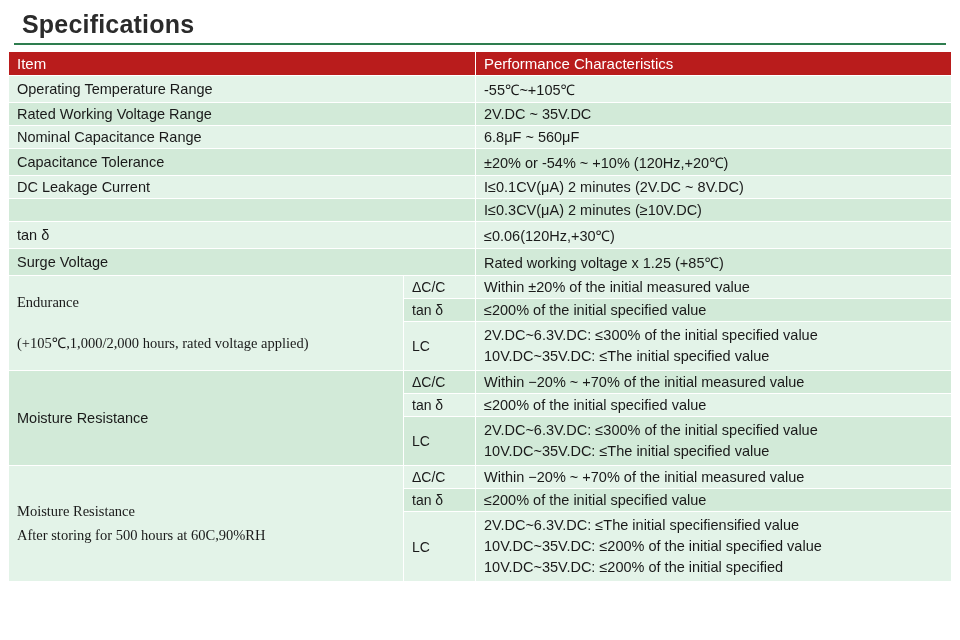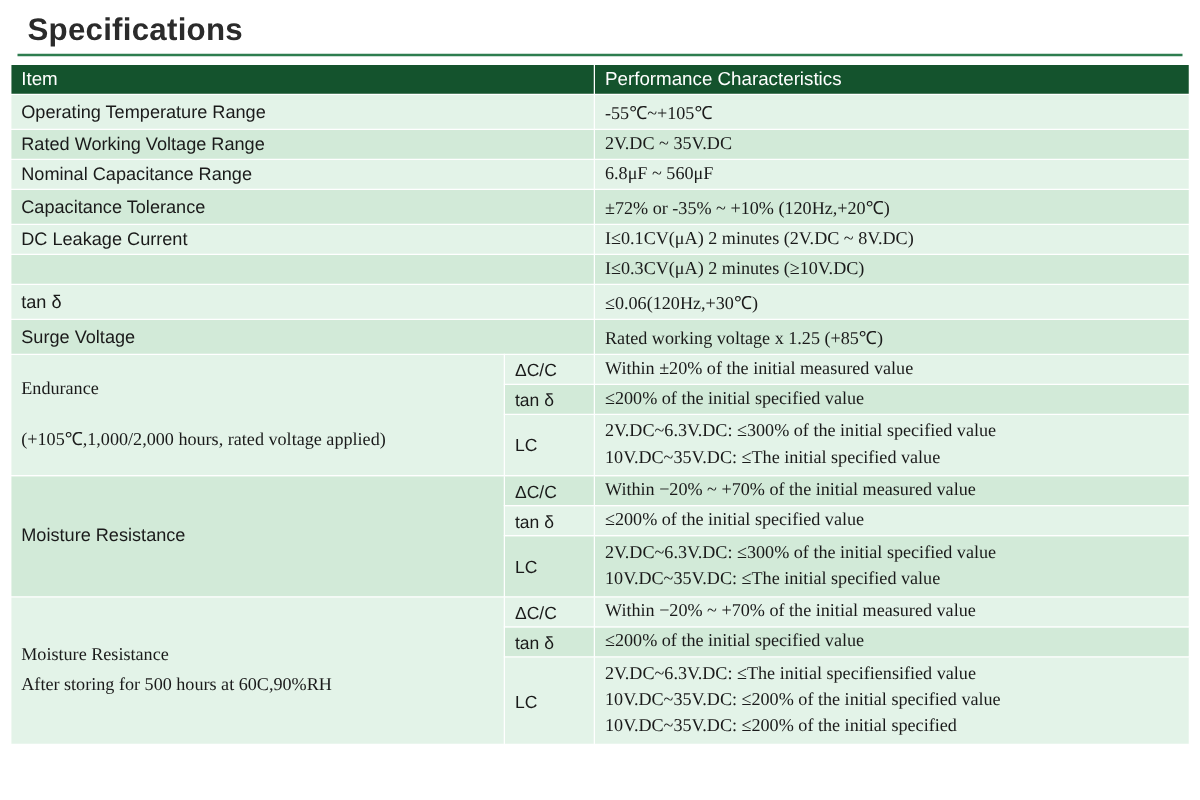--- a/index.html
+++ b/index.html
@@ -42,36 +42,36 @@
     font-size: 14.5px;
   }
   table.spec td, table.spec th {
     border: 1px solid #ffffff;
     padding: 3px 8px;
     vertical-align: middle;
     text-align: left;
     font-weight: normal;
   }
   .hdr th {
-    background: #14532d;
+    background: #b91c1c;
     color: #ffffff;
     font-weight: bold;
     font-size: 15px;
     padding: 5px 8px;
   }
   .band-a { background: #e3f3e8; }
   .band-b { background: #d2ead8; }
   .item-cell { padding-left: 10px; }
   .sub-cell {
     text-align: center;
     font-size: 14px;
     padding-left: 2px;
     padding-right: 2px;
   }
-  .val-cell { padding-left: 10px; font-family: Liberation Serif, serif; }
+  .val-cell { padding-left: 10px; }
   .twoline { line-height: 1.45; margin-top: 12px; }
   .item-multi { line-height: 1.6; font-family: Liberation Serif, serif; }
   .col-item { width: 395px; }
   .col-sub { width: 72px; }
   .col-val { width: auto; }
 </style>
 </head>
 <body>
 
 <div class="page">
@@ -100,21 +100,21 @@
       <tr class="band-b">
         <td colspan="2" class="item-cell">Rated Working Voltage Range</td>
         <td class="val-cell">2V.DC ~ 35V.DC</td>
       </tr>
       <tr class="band-a">
         <td colspan="2" class="item-cell">Nominal Capacitance Range</td>
         <td class="val-cell">6.8μF ~ 560μF</td>
       </tr>
       <tr class="band-b">
         <td colspan="2" class="item-cell">Capacitance Tolerance</td>
-        <td class="val-cell">±72% or -35% ~ +10% (120Hz,+20℃)</td>
+        <td class="val-cell">±20% or -54% ~ +10% (120Hz,+20℃)</td>
       </tr>
       <tr class="band-a">
         <td colspan="2" class="item-cell">DC Leakage Current</td>
         <td class="val-cell">I≤0.1CV(μA) 2 minutes (2V.DC ~ 8V.DC)</td>
       </tr>
       <tr class="band-b">
         <td colspan="2" class="item-cell"></td>
         <td class="val-cell">I≤0.3CV(μA) 2 minutes (≥10V.DC)</td>
       </tr>
       <tr class="band-a">

